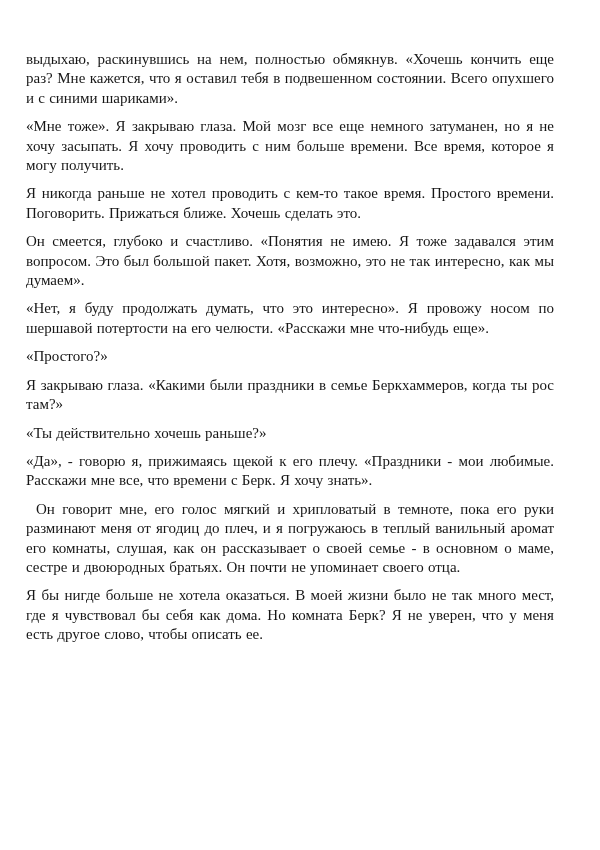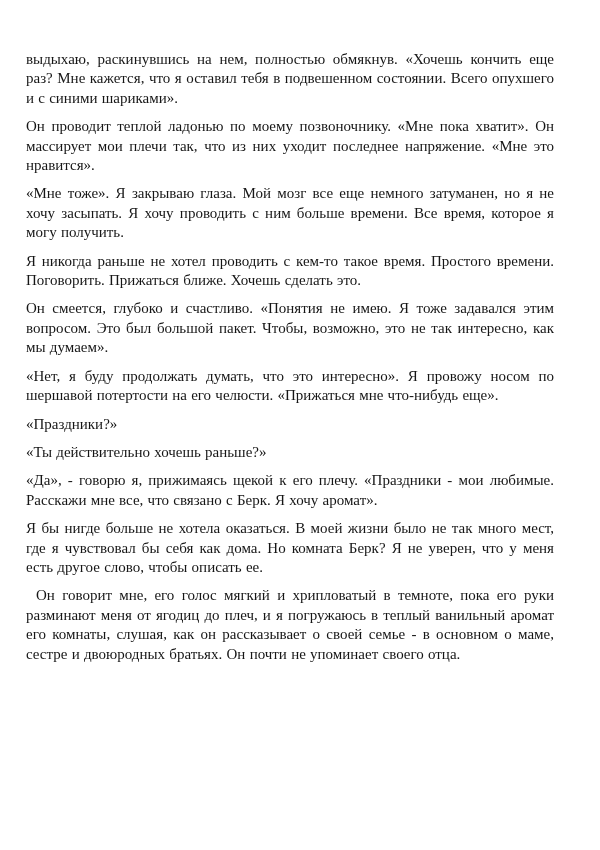--- a/index.html
+++ b/index.html
@@ -34,23 +34,23 @@
   }
   .para:last-child {
     margin-bottom: 0;
   }
 </style>
 </head>
 <body>
 
 <div class="page">
   <p class="para">выдыхаю, раскинувшись на нем, полностью обмякнув. «Хочешь кончить еще раз? Мне кажется, что я оставил тебя в подвешенном состоянии. Всего опухшего и с синими шариками».</p>
-  <p class="para">Он проводит теплой ладонью по моему позвоночнику. «Мне пока хватит». Он массирует мои плечи так, что из них уходит последнее напряжение. «Мне это нравится».</p>
   <p class="para">«Мне тоже». Я закрываю глаза. Мой мозг все еще немного затуманен, но я не хочу засыпать. Я хочу проводить с ним больше времени. Все время, которое я могу получить.</p>
   <p class="para">Я никогда раньше не хотел проводить с кем-то такое время. Простого времени. Поговорить. Прижаться ближе. Хочешь сделать это.</p>
-  <p class="para">Он смеется, глубоко и счастливо. «Понятия не имею. Я тоже задавался этим вопросом. Это был большой пакет. Чтобы, возможно, это не так интересно, как мы думаем».</p>
-  <p class="para">«Нет, я буду продолжать думать, что это интересно». Я провожу носом по шершавой потертости на его челюсти. «Прижаться мне что-нибудь еще».</p>
-  <p class="para">«Праздники?»</p>
+  <p class="para">Он смеется, глубоко и счастливо. «Понятия не имею. Я тоже задавался этим вопросом. Это был большой пакет. Хотя, возможно, это не так интересно, как мы думаем».</p>
+  <p class="para">«Нет, я буду продолжать думать, что это интересно». Я провожу носом по шершавой потертости на его челюсти. «Расскажи мне что-нибудь еще».</p>
+  <p class="para">«Простого?»</p>
+  <p class="para">Я закрываю глаза. «Какими были праздники в семье Беркхаммеров, когда ты рос там?»</p>
   <p class="para">«Ты действительно хочешь раньше?»</p>
-  <p class="para">«Да», - говорю я, прижимаясь щекой к его плечу. «Праздники - мои любимые. Расскажи мне все, что связано с Берк. Я хочу аромат».</p>
+  <p class="para">«Да», - говорю я, прижимаясь щекой к его плечу. «Праздники - мои любимые. Расскажи мне все, что времени с Берк. Я хочу знать».</p>
+  <p class="para indent">Он говорит мне, его голос мягкий и хрипловатый в темноте, пока его руки разминают меня от ягодиц до плеч, и я погружаюсь в теплый ванильный аромат его комнаты, слушая, как он рассказывает о своей семье - в основном о маме, сестре и двоюродных братьях. Он почти не упоминает своего отца.</p>
   <p class="para">Я бы нигде больше не хотела оказаться. В моей жизни было не так много мест, где я чувствовал бы себя как дома. Но комната Берк? Я не уверен, что у меня есть другое слово, чтобы описать ее.</p>
-  <p class="para indent">Он говорит мне, его голос мягкий и хрипловатый в темноте, пока его руки разминают меня от ягодиц до плеч, и я погружаюсь в теплый ванильный аромат его комнаты, слушая, как он рассказывает о своей семье - в основном о маме, сестре и двоюродных братьях. Он почти не упоминает своего отца.</p>
 </div>
 
 </body></html>

